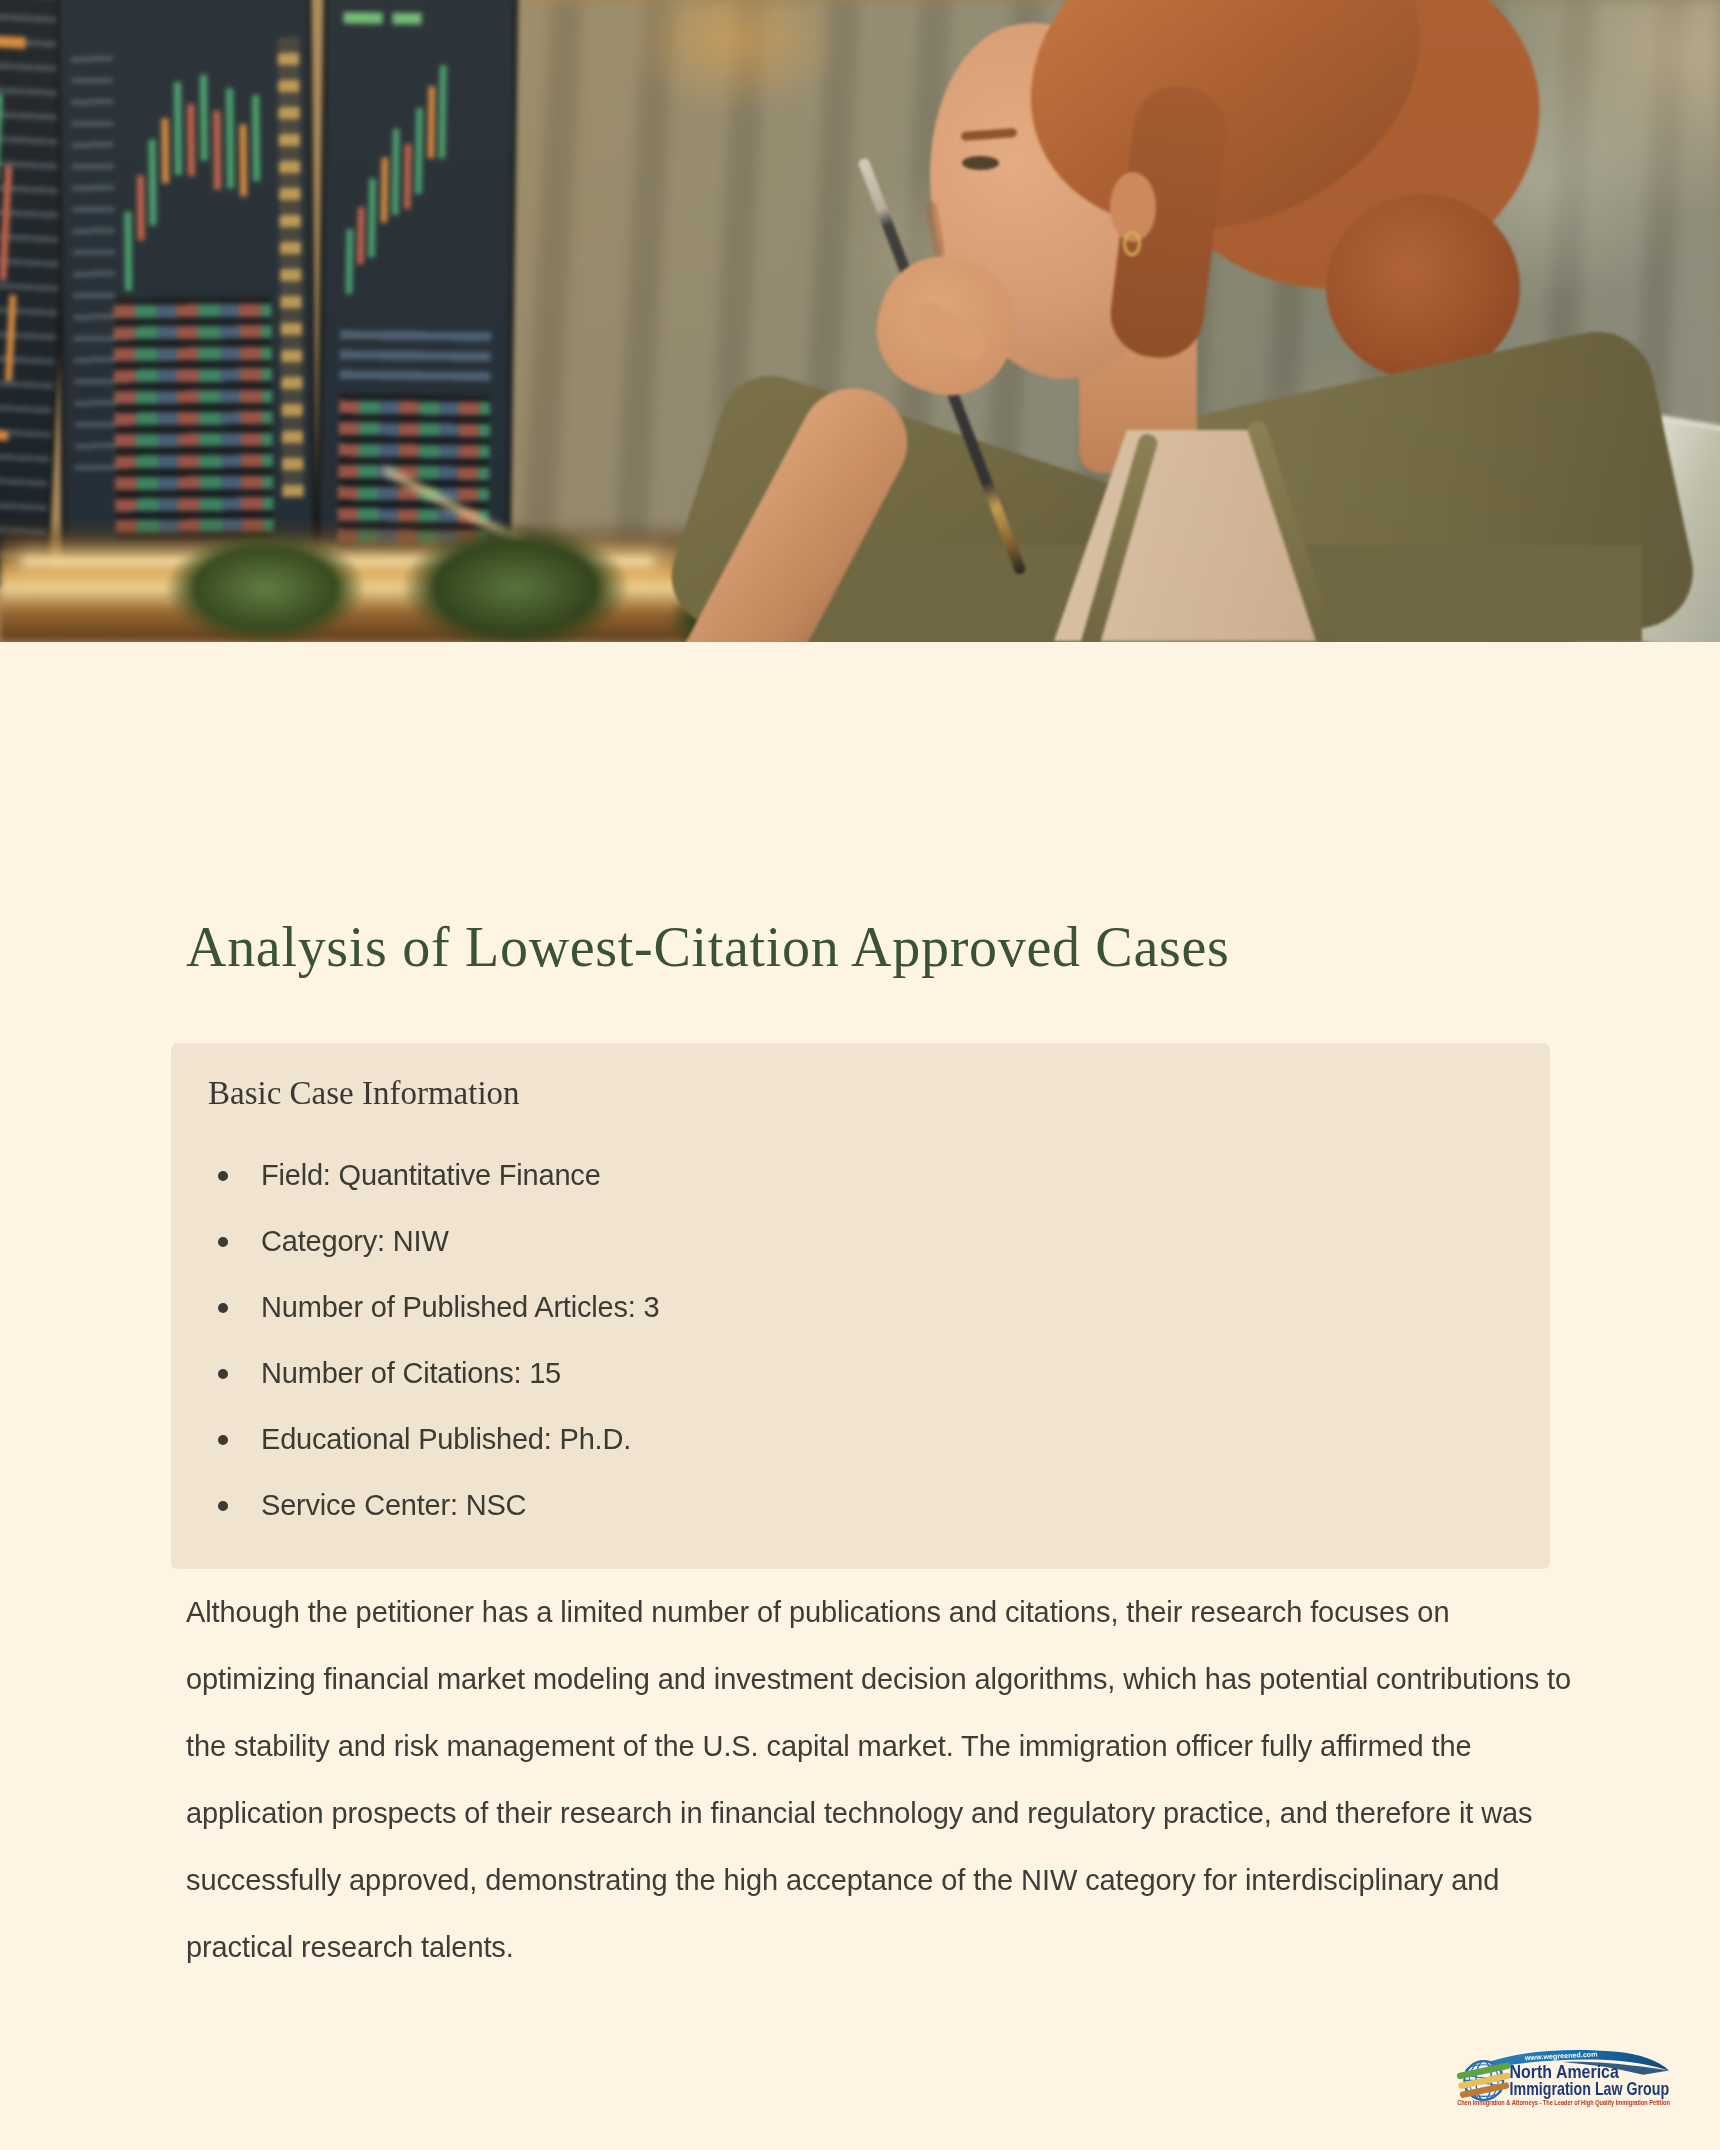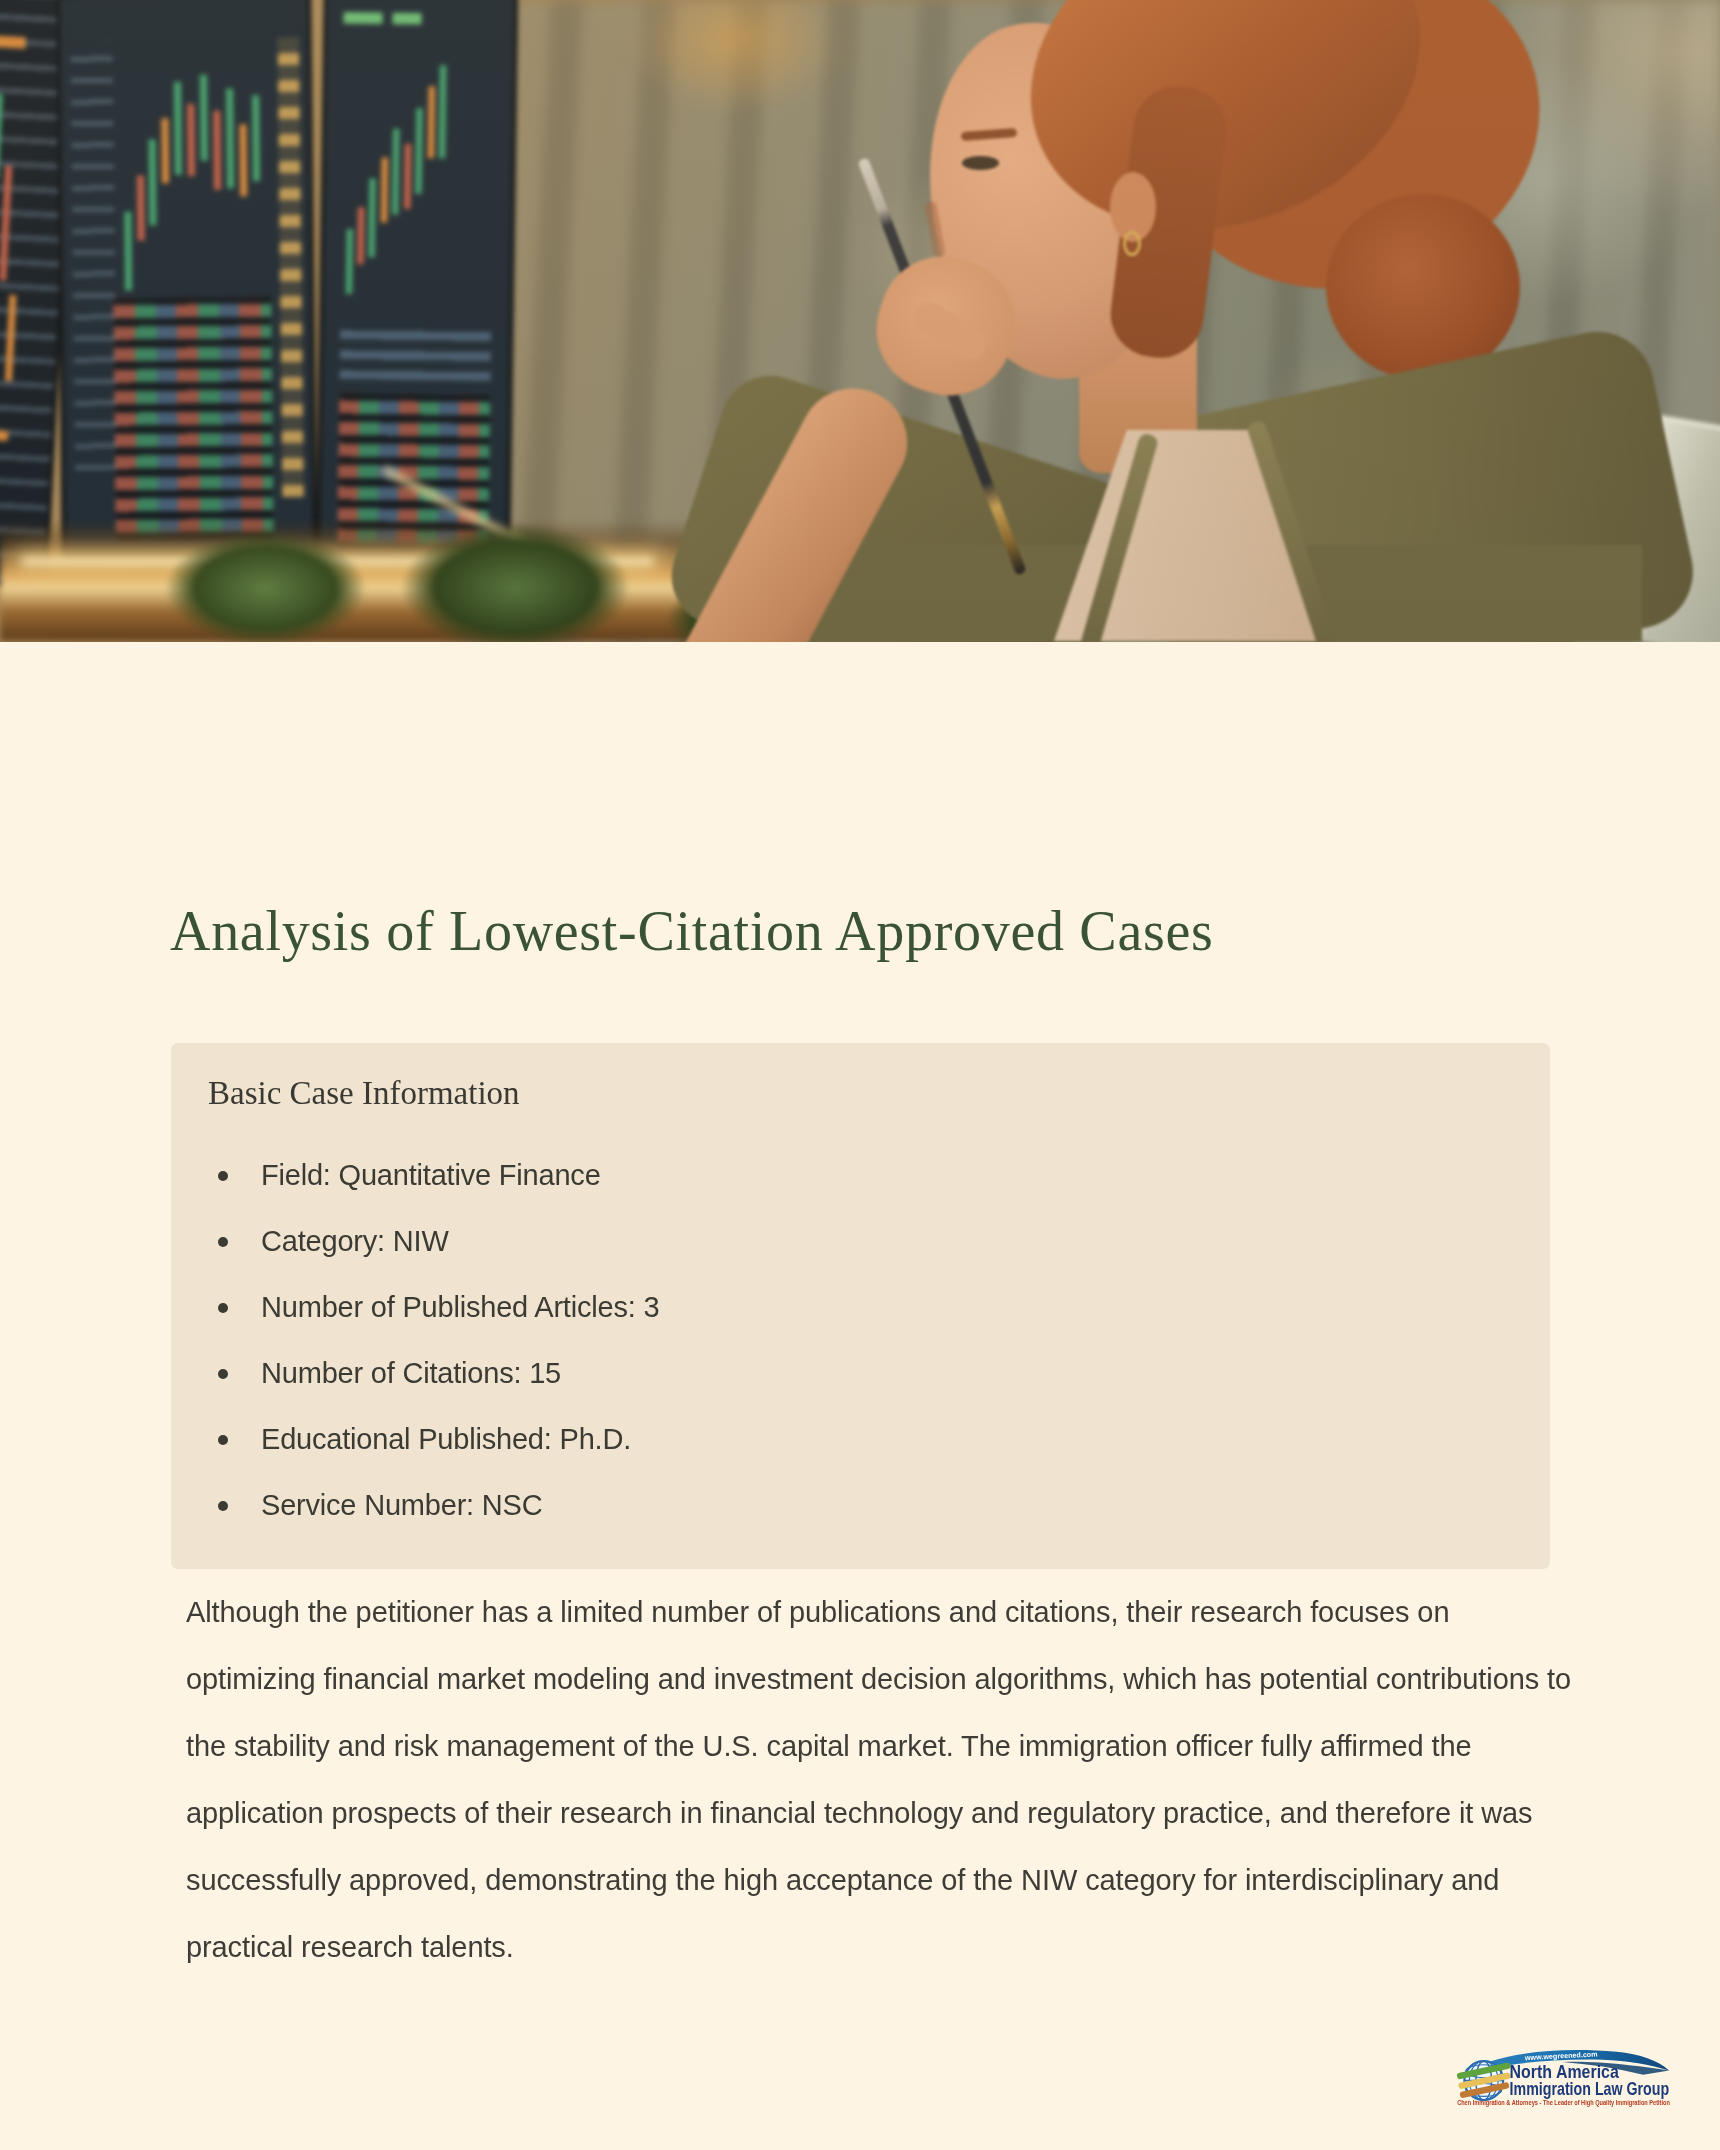--- a/index.html
+++ b/index.html
@@ -107,21 +107,21 @@
   .arm{position:absolute;left:737px;top:373px;width:108px;height:373px;border-radius:57px;transform:rotate(28deg);
     background:linear-gradient(100deg,#dfa67c,#c88c62 70%,#b07650);}
   .hand{position:absolute;left:878px;top:258px;width:136px;height:136px;border-radius:46%;transform:rotate(18deg);
     background:radial-gradient(circle at 40% 40%,#e3ab80,#cf9068);}
   .finger{position:absolute;left:910px;top:315px;width:79px;height:32px;border-radius:17px;transform:rotate(32deg);background:#dda278;}
   .pen{position:absolute;left:857px;top:159px;width:10.8px;height:444px;transform:rotate(-21deg);transform-origin:5.7px 0;border-radius:5px;
     background:linear-gradient(180deg,#d9d3c8 0%,#b9b2a6 12%,#34383e 16%,#2a2e34 78%,#caa255 84%,#8a6a30 92%,#1d1f22 100%);}
   .hero-tone{position:absolute;left:0;top:0;width:1721px;height:642px;background:linear-gradient(180deg,rgba(210,150,70,.10),rgba(120,80,30,.08));pointer-events:none;}
 
   
-  .page-title{position:absolute;left:170px;top:898px;width:1434px;margin:0;
+  .page-title{position:absolute;left:170px;top:898px;width:1434px;margin:16px;
     font-family:"Liberation Serif","DejaVu Serif",serif;font-weight:400;font-size:56px;line-height:1.18;letter-spacing:0.7px;color:#3a5334;}
   .info-card{position:absolute;left:171px;top:1007px;width:1379px;height:526px;background:#f0e4d0;border-radius:7.2px;box-sizing:border-box;padding:29px 43px 0 37px;margin-top:36px;}
   .card-title{margin:0;font-family:"Liberation Serif","DejaVu Serif",serif;font-weight:400;font-size:33px;line-height:1.3;color:#3a3933;}
   .case-list{list-style:none;margin:27px 0 0 0;padding:0;}
   .case-list li{position:relative;height:66px;line-height:66px;padding-left:53px;
     font-size:29px;letter-spacing:-0.2px;color:#3b3a33;}
   .case-list li::before{content:"";position:absolute;left:10px;top:29px;width:10px;height:10px;border-radius:50%;background:#3b3a33;}
   .analysis-paragraph{position:absolute;left:170px;top:1563px;width:1398px;margin:16px;
     font-size:29px;line-height:67px;letter-spacing:-0.1px;color:#3e3c36;}
 
@@ -177,21 +177,21 @@
   <h1 class="page-title">Analysis of Lowest-Citation Approved Cases</h1>
 
   <div class="info-card">
     <h2 class="card-title">Basic Case Information</h2>
     <ul class="case-list">
         <li><span>Field: Quantitative Finance</span></li>
         <li><span>Category: NIW</span></li>
         <li><span>Number of Published Articles: 3</span></li>
         <li><span>Number of Citations: 15</span></li>
         <li><span>Educational Published: Ph.D.</span></li>
-        <li><span>Service Number: NSC</span></li>
+        <li><span>Service Center: NSC</span></li>
       </ul>
   </div>
 
   <p class="analysis-paragraph">Although the petitioner has a limited number of publications and citations, their research focuses on optimizing financial market modeling and investment decision algorithms, which has potential contributions to the stability and risk management of the U.S. capital market. The immigration officer fully affirmed the application prospects of their research in financial technology and regulatory practice, and therefore it was successfully approved, demonstrating the high acceptance of the NIW category for interdisciplinary and practical research talents.</p>
 
   <div class="logo">
     <svg width="217" height="62" viewBox="0 0 302 86">
       <defs>
         <linearGradient id="swooshGrad" x1="0" y1="0" x2="1" y2="0">
           <stop offset="0" stop-color="#2f86c0"></stop>

